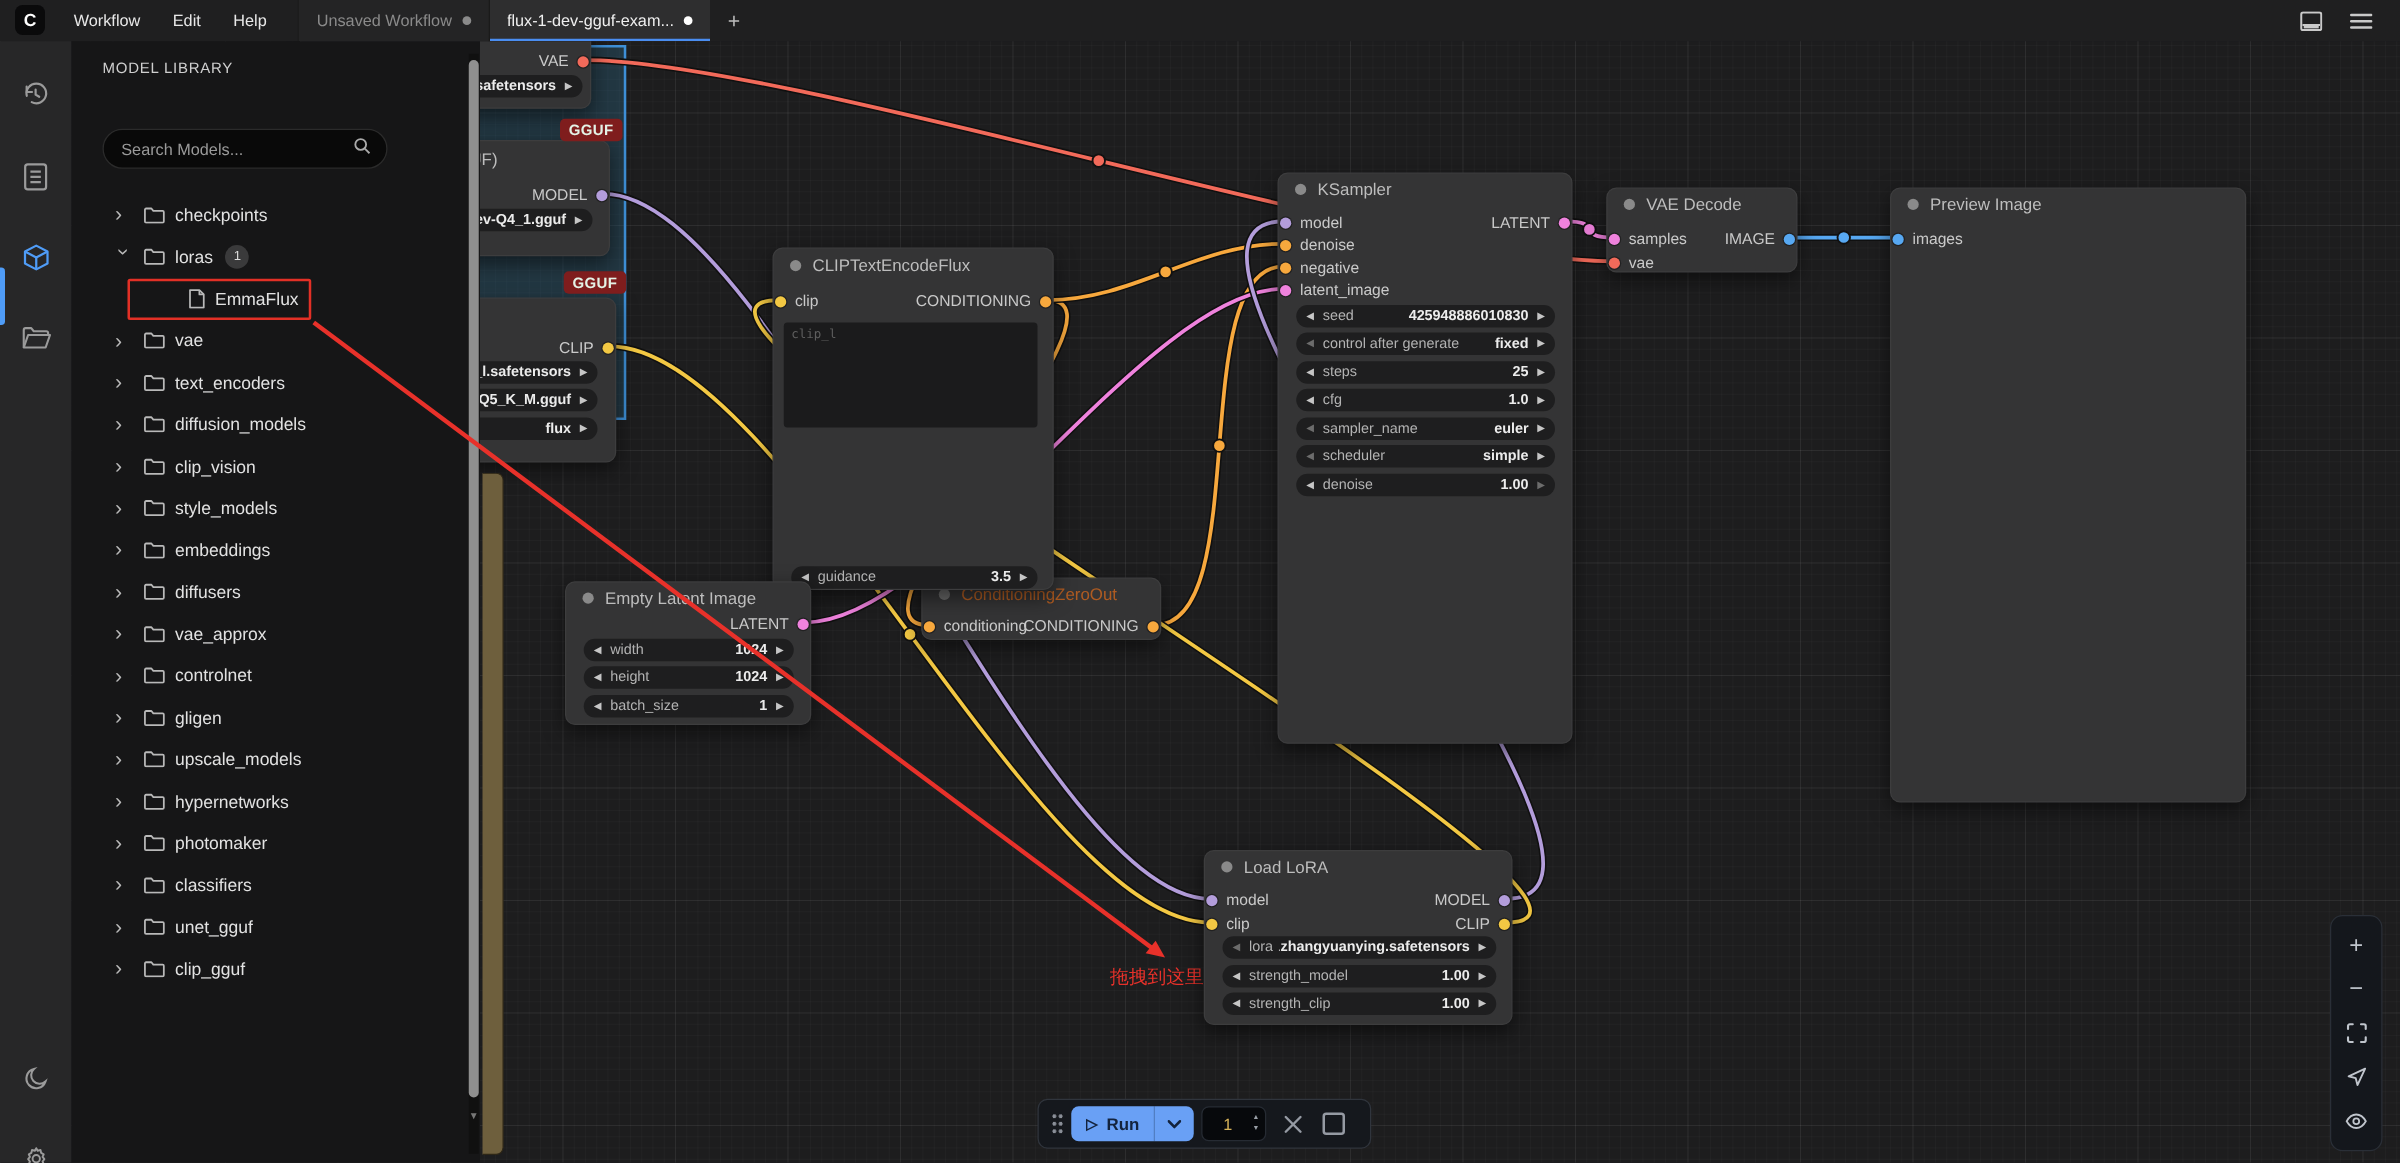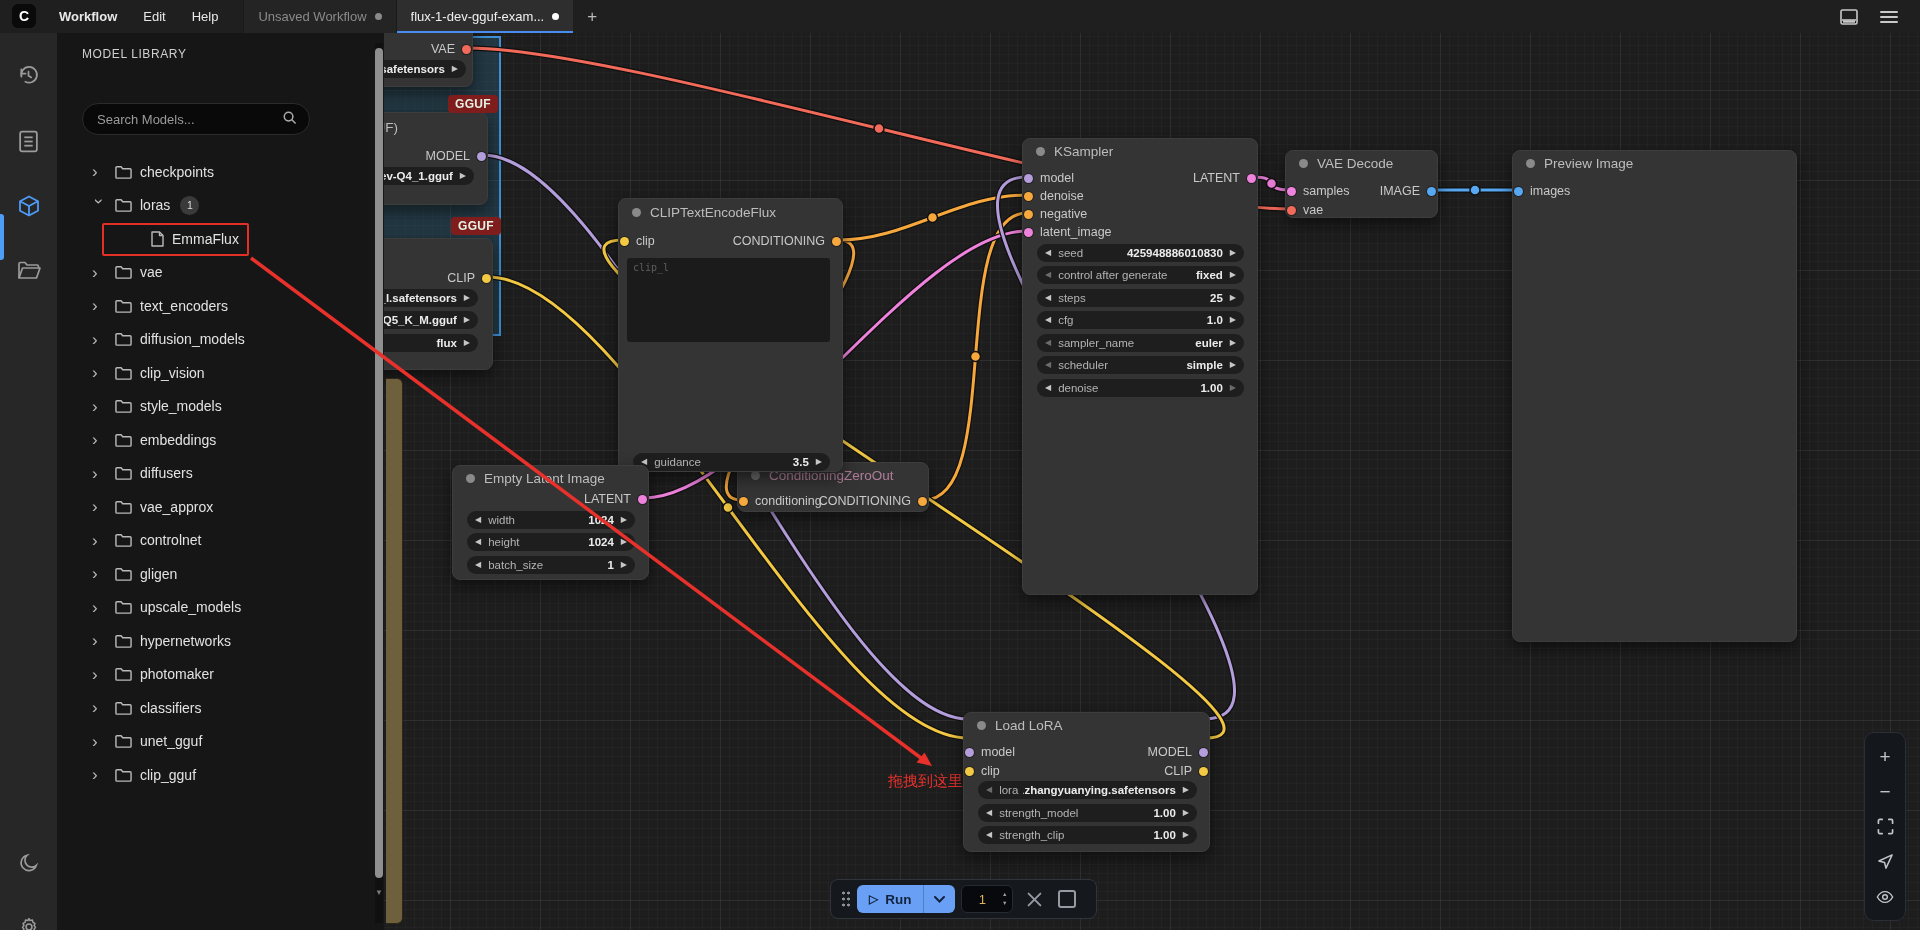--- a/index.html
+++ b/index.html
@@ -17,21 +17,21 @@
   #selection-region{position:absolute;left:305px;top:36px;width:196px;height:300px;
     background:rgba(48,115,152,.30);border:2px solid #3e8fd6;box-sizing:border-box;z-index:1;}
   #wires{position:absolute;inset:0;z-index:2;pointer-events:none;}
   #nodes-layer{position:absolute;inset:0;z-index:3;}
 
   
   .node{position:absolute;background:#343435;border-radius:8px;box-shadow:0 6px 16px rgba(0,0,0,.5);
     box-sizing:border-box;border:1px solid #3d3d3e;}
   .node-title{position:absolute;left:13px;display:flex;align-items:center;gap:9px;color:#bdbdbd;
     font-size:13.5px;white-space:nowrap;}
-  .node-title.dim{color:#f9a8d4;opacity:.62;}
+  .node-title.dim{color:#f97316;opacity:.62;}
   .tdot{width:9px;height:9px;border-radius:50%;background:#8a8a8a;flex:0 0 auto;}
   .pdot{position:absolute;width:9px;height:9px;border-radius:50%;box-shadow:0 0 0 1px rgba(0,0,0,.35);}
   .plabel{position:absolute;font-size:12.5px;color:#c9c9c9;white-space:nowrap;transform:translateY(-50%);}
   .plabel.out{text-align:right;}
   .widget{position:absolute;height:18px;background:#1e1e1f;border-radius:9px;display:flex;
     align-items:center;padding:0 8px;font-size:11.5px;color:#b3b3b3;box-sizing:border-box;white-space:nowrap;}
   .widget .arr{font-size:8px;color:#c6c6c6;line-height:1;}
   .widget .arr.dim{color:#6c6c6c;}
   .widget .wlabel{margin-left:7px;overflow:hidden;}
   .widget .wvalue{margin-left:auto;margin-right:7px;color:#ececec;font-weight:700;}
@@ -41,21 +41,21 @@
     padding:2px 7px;border-radius:4px;letter-spacing:.3px;z-index:4;}
   #note-sliver{position:absolute;left:386px;top:378px;width:16px;height:544px;background:#6e5f3d;
     border:1px solid #2e2717;border-left:none;border-radius:0 6px 6px 0;z-index:3;}
 
   
   #topbar{position:absolute;left:0;top:0;width:1920px;height:33px;background:#1f1f20;z-index:10;
     display:flex;align-items:stretch;color:#ddd;font-size:13px;}
   #logo{width:24px;height:24px;background:#0a0a0b;border-radius:6px;margin:4px 10px 0 12px;
     display:flex;align-items:center;justify-content:center;color:#fff;font-weight:700;font-size:14px;}
   .menu-item{display:flex;align-items:center;padding:0 13px;color:#e8e8e8;}
-  .menu-item.bold{font-weight:700;}
+  .menu-item.bold{font-weight:400;}
   .tab{display:flex;align-items:center;gap:8px;padding:0 14px;color:#8a8a8a;background:#242425;
     border-left:1px solid #1a1a1a;max-width:180px;}
   .tab .dot{width:7px;height:7px;border-radius:50%;background:#8a8a8a;flex:0 0 auto;}
   .tab.active{background:#2e2e2f;color:#efefef;box-shadow:inset 0 -2px 0 #4a8df0;}
   .tab.active .dot{background:#fff;}
   .tab .tab-label{overflow:hidden;text-overflow:ellipsis;white-space:nowrap;}
   #new-tab{display:flex;align-items:center;padding:0 14px;color:#bbb;font-size:17px;}
   #topbar-right{margin-left:auto;display:flex;align-items:center;gap:22px;padding-right:22px;}
   #topbar-right svg{display:block;}
 
@@ -328,21 +328,21 @@
         <span class="plabel out" style="right: 17px; top: 40px;">IMAGE</span>
       </div>
       <div class="node" style="left: 1512px; top: 150px; width: 285px; height: 492px;">
         <div class="node-title" style="top: 5px;">
           <span class="tdot"></span>
           <span>Preview Image</span>
         </div>
         <span class="pdot" style="left: 1px; top: 35.5px; background: rgb(87, 168, 242);"></span>
         <span class="plabel" style="left: 17px; top: 40px;">images</span>
       </div>
-      <div class="node" style="left: 963px; top: 680px; width: 247px; height: 140px; margin-top: 32px;">
+      <div class="node" style="left: 963px; top: 680px; width: 247px; height: 140px;">
         <div class="node-title" style="top: 5px;">
           <span class="tdot"></span>
           <span>Load LoRA</span>
         </div>
         <span class="pdot" style="left: 1px; top: 34.5px; background: rgb(179, 157, 219);"></span>
         <span class="plabel" style="left: 17px; top: 39px;">model</span>
         <span class="pdot" style="left: 1px; top: 53.5px; background: rgb(243, 200, 67);"></span>
         <span class="plabel" style="left: 17px; top: 58px;">clip</span>
         <span class="pdot" style="right: 1px; top: 34.5px; background: rgb(179, 157, 219);"></span>
         <span class="plabel out" style="right: 17px; top: 39px;">MODEL</span>

